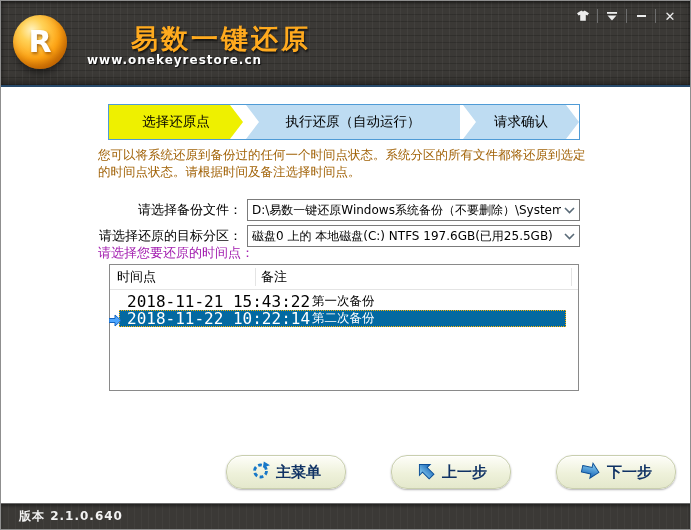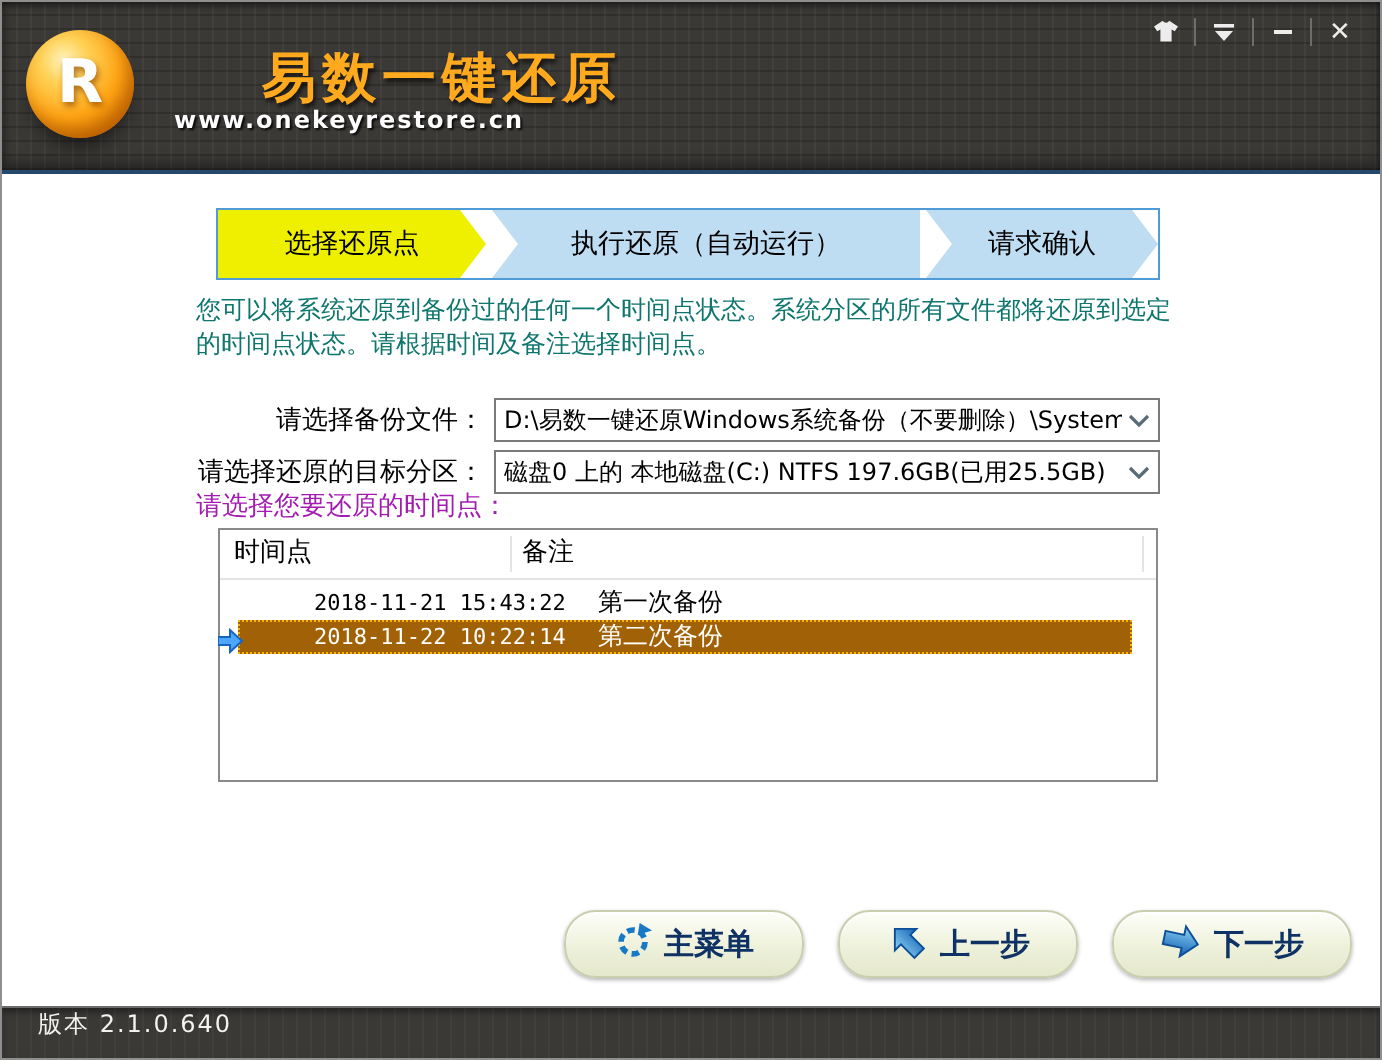--- a/index.html
+++ b/index.html
@@ -34,21 +34,21 @@
   .steps{position:absolute;left:107px;top:17px;width:470px;height:34px;border:1px solid #4f9bd6;
     background:#ffffff;display:flex;}
   .step{height:100%;display:flex;align-items:center;justify-content:center;font-size:13.5px;color:#000;}
   .step-1{flex:0 0 134px;background:#eef000;
     clip-path:polygon(0 0, calc(100% - 13px) 0, 100% 50%, calc(100% - 13px) 100%, 0 100%);}
   .step-2{flex:0 0 116px;margin-left:3px;background:#bedcf2;
     clip-path:polygon(0 0, calc(100% - 13px) 0, 100% 50%, calc(100% - 13px) 100%, 0 100%, 13px 50%);}
   .step-3{flex:1;margin-left:3px;background:#bedcf2;
     clip-path:polygon(0 0, 100% 0, 100% 100%, 0 100%, 13px 50%);}
 
-  .description{position:absolute;left:97px;top:59px;width:494px;font-size:12.5px;line-height:17px;color:#0f766e;}
+  .description{position:absolute;left:97px;top:59px;width:494px;font-size:12.5px;line-height:17px;color:#a16207;}
 
   
   .form-row{position:absolute;left:97px;width:482px;height:36px;display:flex;align-items:center;}
   .form-row-1{top:105px;}
   .form-row-2{top:131px;}
   .form-label{width:144px;text-align:right;font-size:13px;color:#000;white-space:nowrap;flex:0 0 144px;}
   .combo{margin-left:5px;flex:1;height:20px;border:1px solid #7b7b7b;background:#fff;display:flex;
     align-items:center;padding:0 4px;overflow:hidden;cursor:default;}
   .combo-value{flex:1;font-size:12px;color:#000;white-space:nowrap;overflow:hidden;}
   .combo-arrow{flex:0 0 14px;display:flex;justify-content:flex-end;}
@@ -56,37 +56,37 @@
   .list-label{position:absolute;left:97px;top:157px;font-size:13px;color:#a21caf;}
 
   
   .listview{position:absolute;left:108px;top:177px;width:468px;height:125px;border:1px solid #8a8a8a;background:#fff;}
   .lv-header{display:flex;height:24px;border-bottom:1px solid #e4e4e4;align-items:center;font-size:13px;color:#000;justify-content:flex-end;}
   .lv-h-time{flex:0 0 138px;padding-left:7px;border-right:1px solid #e4e4e4;height:18px;line-height:18px;}
   .lv-h-note{flex:0 0 310px;padding-left:5px;border-right:1px solid #e4e4e4;height:18px;line-height:18px;}
   .lv-h-rest{flex:1;height:18px;}
   .lv-rows{padding:3px 12px 0 9px;}
   .lv-row{position:relative;height:17px;display:flex;align-items:center;color:#000;}
-  .cell-time{flex:0 0 140px;padding-left:8px;font-family:"DejaVu Sans Mono",monospace;font-size:11px;white-space:nowrap;margin-left:30px;}
+  .cell-time{flex:0 0 140px;padding-left:8px;font-family:"DejaVu Sans Mono",monospace;font-size:16px;white-space:nowrap;}
   .cell-note{flex:1;padding-left:2px;font-size:12.5px;white-space:nowrap;}
-  .lv-row.selected{background:#a16207;color:#fff;outline:1px dotted #ffb400;outline-offset:-1px;}
+  .lv-row.selected{background:#0369a1;color:#fff;outline:1px dotted #ffb400;outline-offset:-1px;}
   .row-arrow{position:absolute;left:-10px;top:2px;width:13px;height:13px;}
 
   
   .button-bar{position:absolute;left:0;right:14px;top:368px;display:flex;justify-content:flex-end;gap:17px;}
   .pill-btn{height:32px;min-width:92px;border:1px solid #c9cfae;border-radius:16px;
     background:linear-gradient(#fefef9, #eef1da 55%, #e4e8cc);
     box-shadow:0 1px 2px rgba(0,0,0,.3), inset 0 1px 0 #fff;
-    display:flex;align-items:center;justify-content:center;gap:6px;padding:0 13px;cursor:pointer;}
+    display:flex;align-items:center;justify-content:center;gap:6px;padding:0 13px;cursor:pointer;margin-left:28px;}
   .pill-btn .btn-label{font-size:15px;font-weight:bold;color:#0f3264;white-space:nowrap;}
 
   
   .footer{position:absolute;left:0;right:0;bottom:0;height:25px;background-color:#3b3936;
     background-image:repeating-linear-gradient(90deg, rgba(255,255,255,.03) 0 1px, transparent 1px 7px);
-    border-top:1px solid #6b6b6b;display:flex;align-items:flex-start;box-shadow:inset 0 2px 3px rgba(0,0,0,.4);}
+    border-top:1px solid #6b6b6b;display:flex;align-items:center;box-shadow:inset 0 2px 3px rgba(0,0,0,.4);font-weight:bold;}
   .version{margin-left:18px;font-size:12px;color:#f2f2f2;letter-spacing:1px;}
 </style>
 </head>
 <body>
 
 <div class="window">
 
   <div class="titlebar">
     <div class="logo">
       <span class="logo-letter">R</span>

